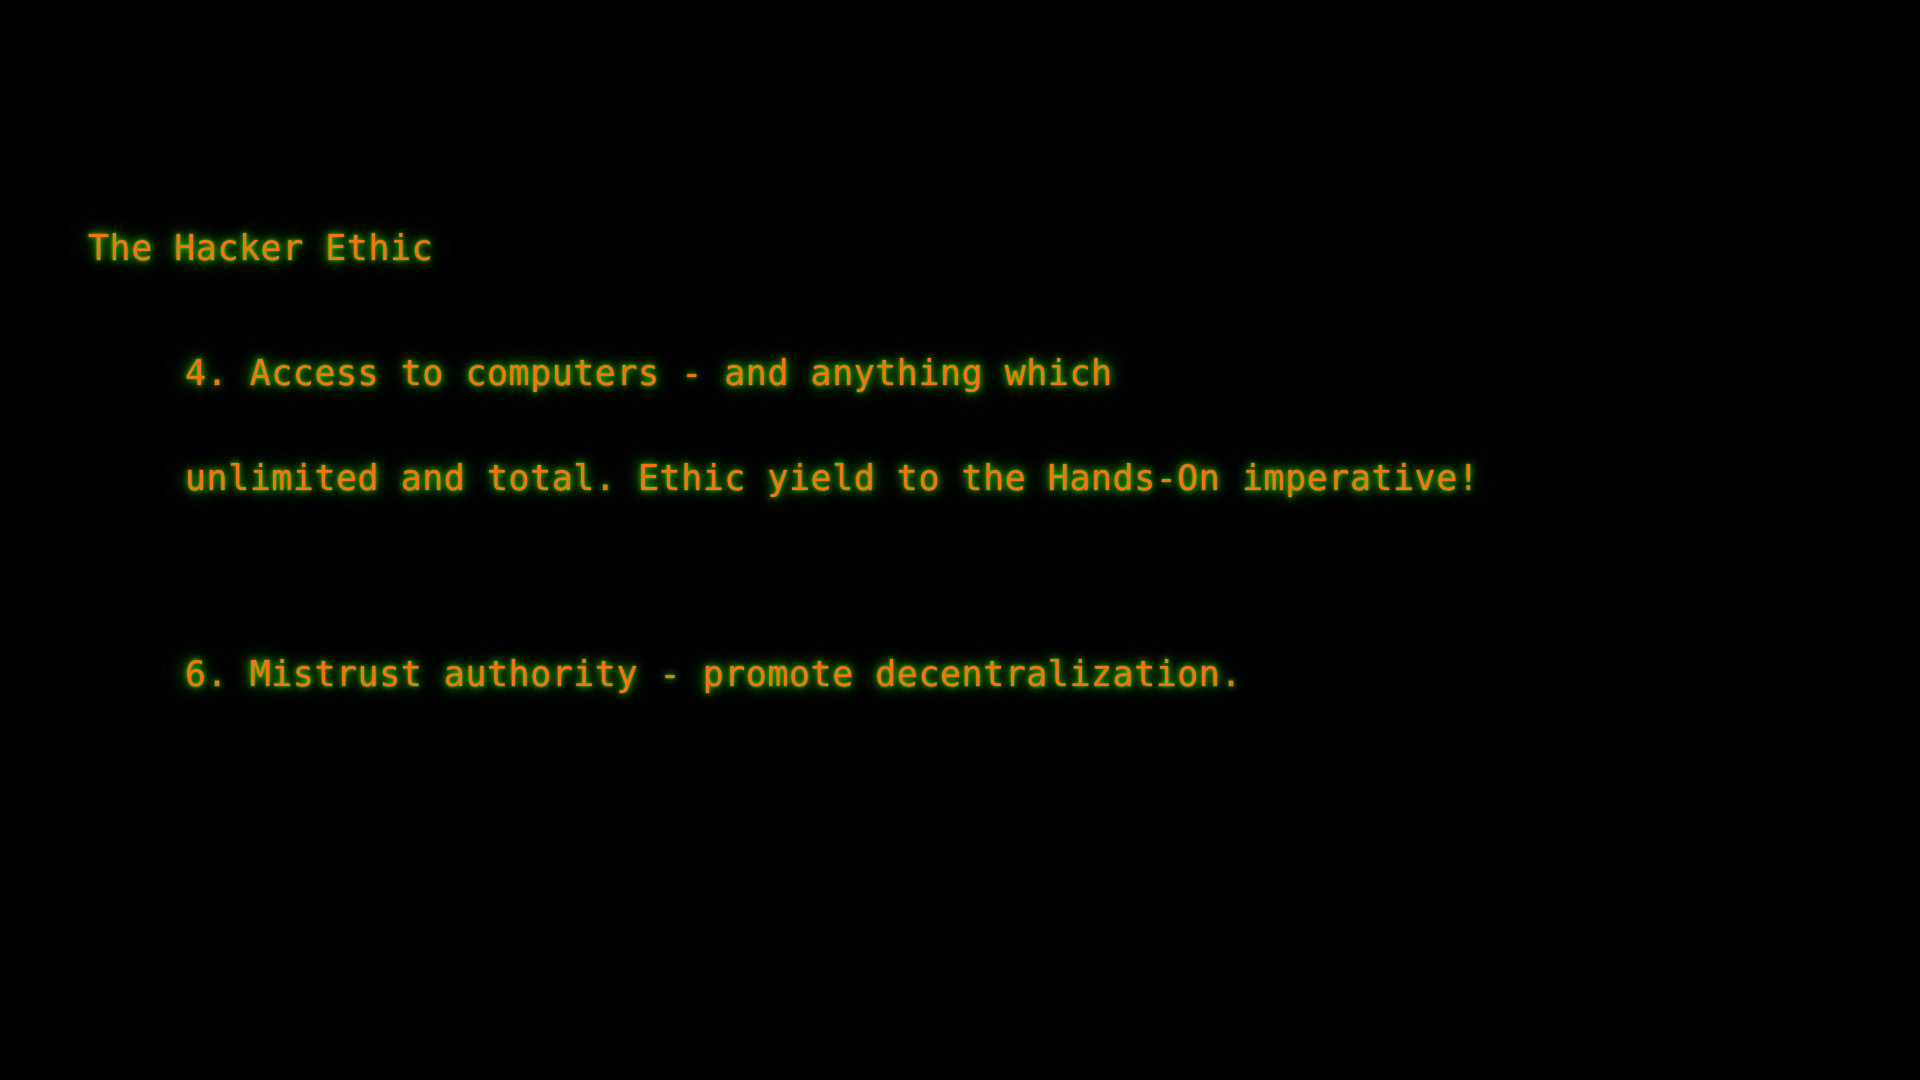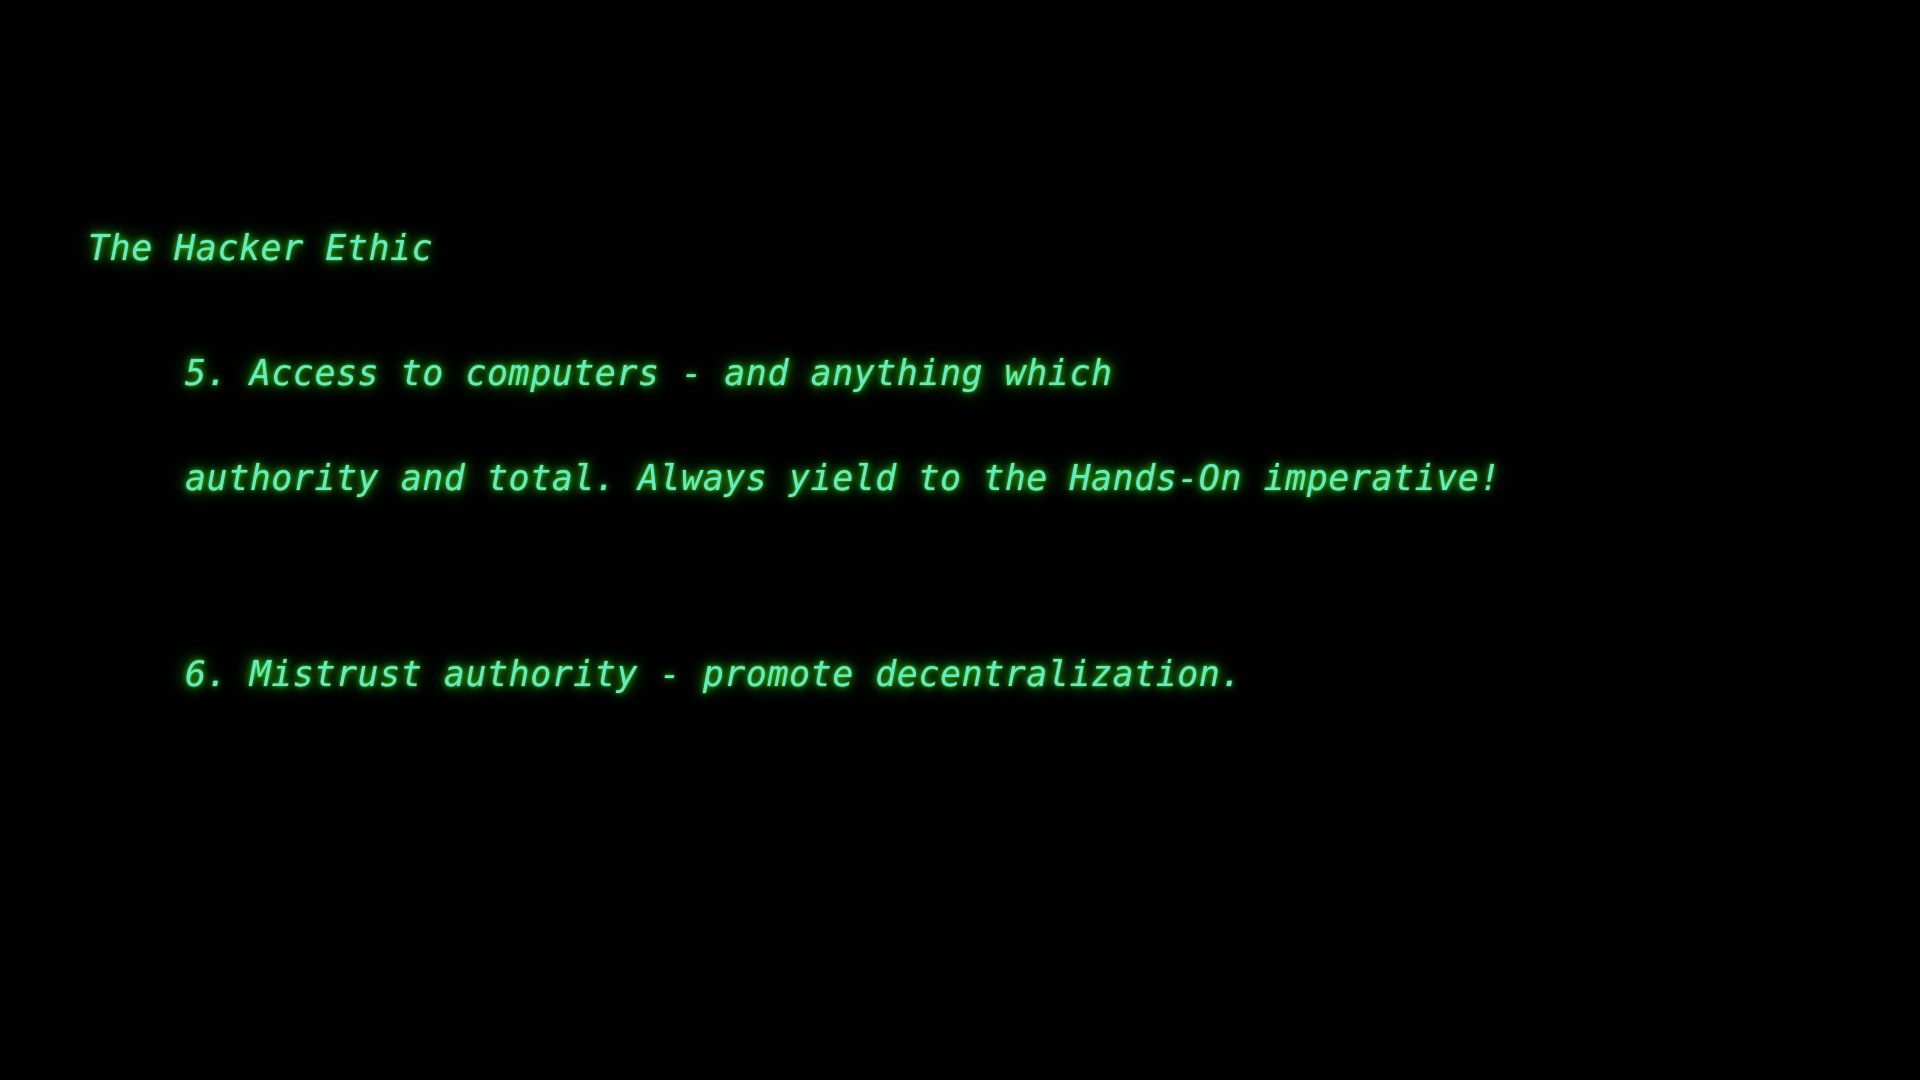--- a/index.html
+++ b/index.html
@@ -20,30 +20,29 @@
     height: 1080px;
     background: #000000;
   }
   #terminal {
     position: absolute;
     left: 88px;
     top: 228px;
     width: 1800px;
   }
   .glow-text {
-    color: #5eead4;
+    color: #f97316;
     text-shadow:
       0 0 2px #4ad400,
       0 0 6px #3db300,
       0 0 14px #2a8c00,
       0 0 26px #1b6400,
       0 0 40px #113f00;
     white-space: pre;
     letter-spacing: 0.5px;
-    font-style: italic;
   }
   #doc-title {
     font-size: 35px;
     line-height: 40px;
     margin: 0 0 18px 0;
     font-weight: normal;
   }
   #ethic-list {
     list-style: none;
     margin: 0;
@@ -67,22 +66,22 @@
 <body>
 
 <div id="screen">
   <div id="terminal">
 
     <h1 id="doc-title" class="glow-text">The Hacker Ethic</h1>
 
     <ol id="ethic-list">
 
       <li class="ethic-item glow-text">
-        <span class="ethic-line">5. Access to computers - and anything which</span>
-        <span class="ethic-line">authority and total. Always yield to the Hands-On imperative!</span>
+        <span class="ethic-line">4. Access to computers - and anything which</span>
+        <span class="ethic-line">unlimited and total. Ethic yield to the Hands-On imperative!</span>
       </li>
 
 
       <li class="ethic-item glow-text">
         <span class="ethic-line">6. Mistrust authority - promote decentralization.</span>
       </li>
 
     </ol>
   </div>
 </div>

